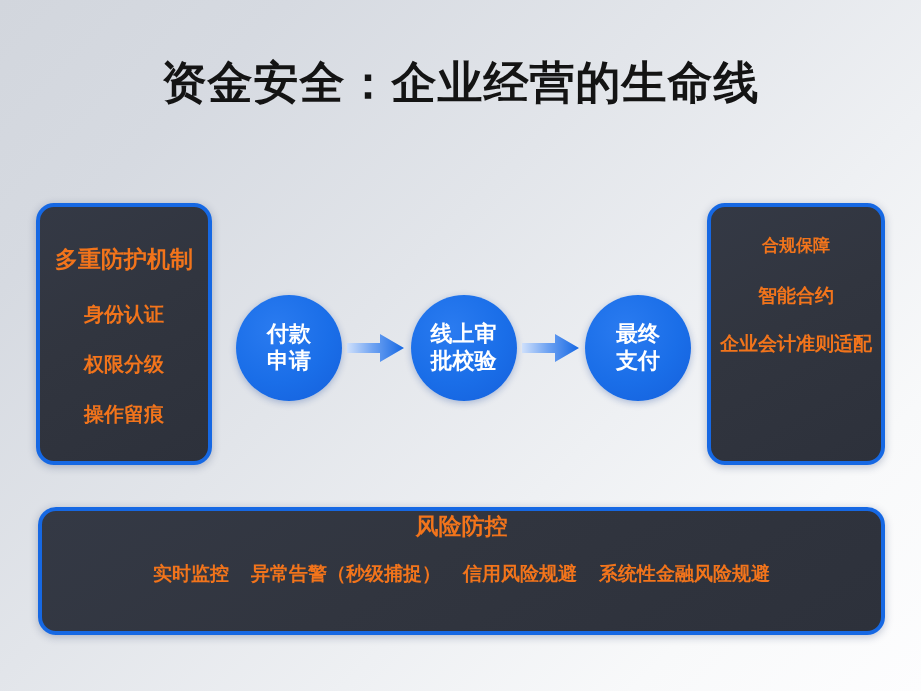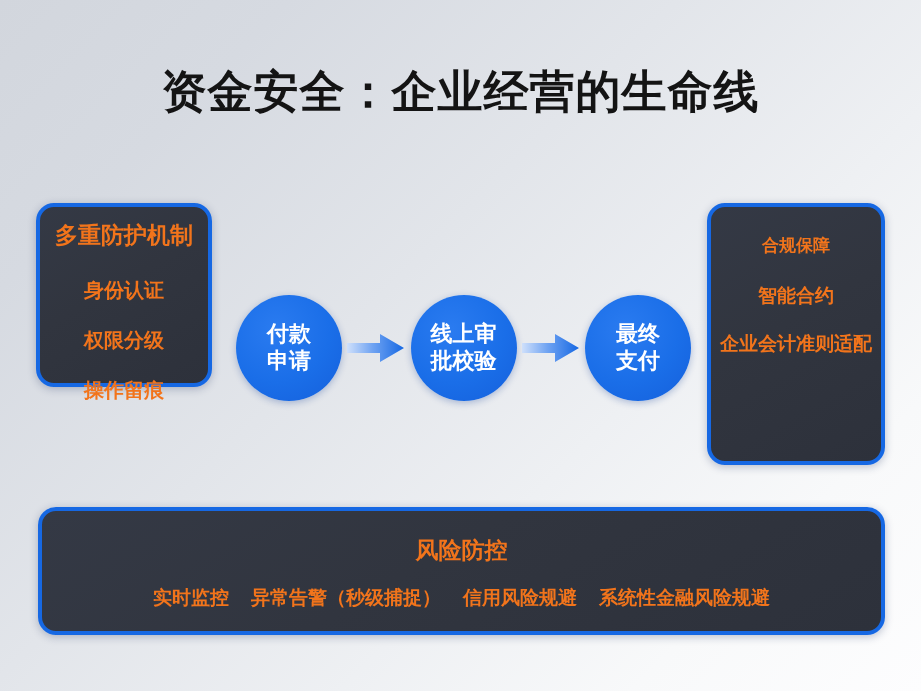--- a/index.html
+++ b/index.html
@@ -18,21 +18,21 @@
     width: 921px;
     height: 691px;
     background: linear-gradient(135deg, #d2d6dd 0%, #d6dae1 18%, #e2e5ea 42%, #eef0f3 64%, #f8f9fa 82%, #fdfdfe 100%);
     overflow: hidden;
   }
 
   
   #title-block {
     position: absolute;
     left: 0;
-    top: 66px;
+    top: 57px;
     width: 921px;
     text-align: center;
   }
   #main-title {
     font-size: 45px;
     font-weight: bold;
     color: #141414;
     letter-spacing: 1px;
     line-height: 1.15;
     white-space: nowrap;
@@ -66,22 +66,22 @@
     font-weight: bold;
     text-align: center;
     white-space: nowrap;
   }
 
   
   #panel-left {
     left: 36px;
     top: 203px;
     width: 176px;
-    height: 184px;
-    padding-top: 13px;
+    height: 262px;
+    padding-top: 37px;
   }
   #panel-left .panel-title {
     font-size: 23px;
     margin-bottom: 26px;
   }
   #panel-left .panel-item {
     font-size: 20px;
     margin-bottom: 23px;
   }
 
@@ -104,21 +104,20 @@
   #panel-right .panel-item.long {
     font-size: 19px;
   }
 
   
   #panel-bottom {
     left: 38px;
     top: 507px;
     width: 847px;
     height: 128px;
-    padding-top: 24px;
   }
   #panel-bottom .panel-title {
     font-size: 23px;
     margin-bottom: 19px;
   }
   #risk-items {
     display: flex;
     justify-content: center;
     align-items: flex-start;
     gap: 22px;

